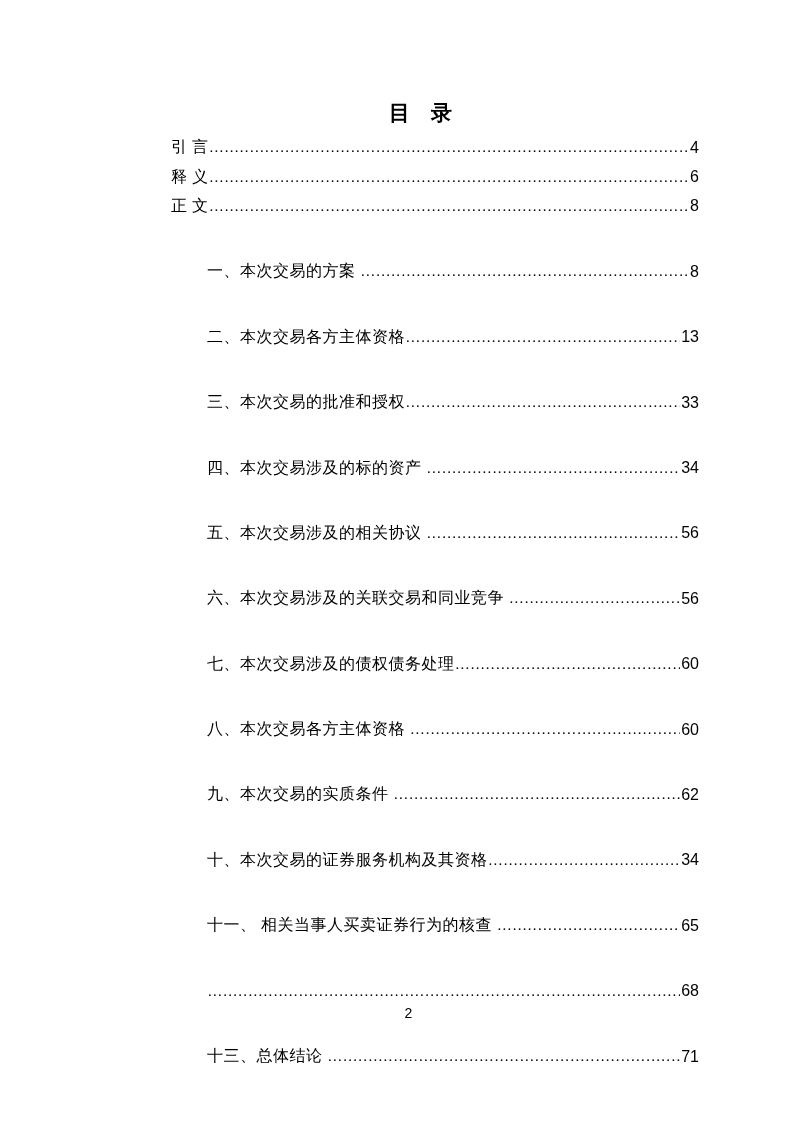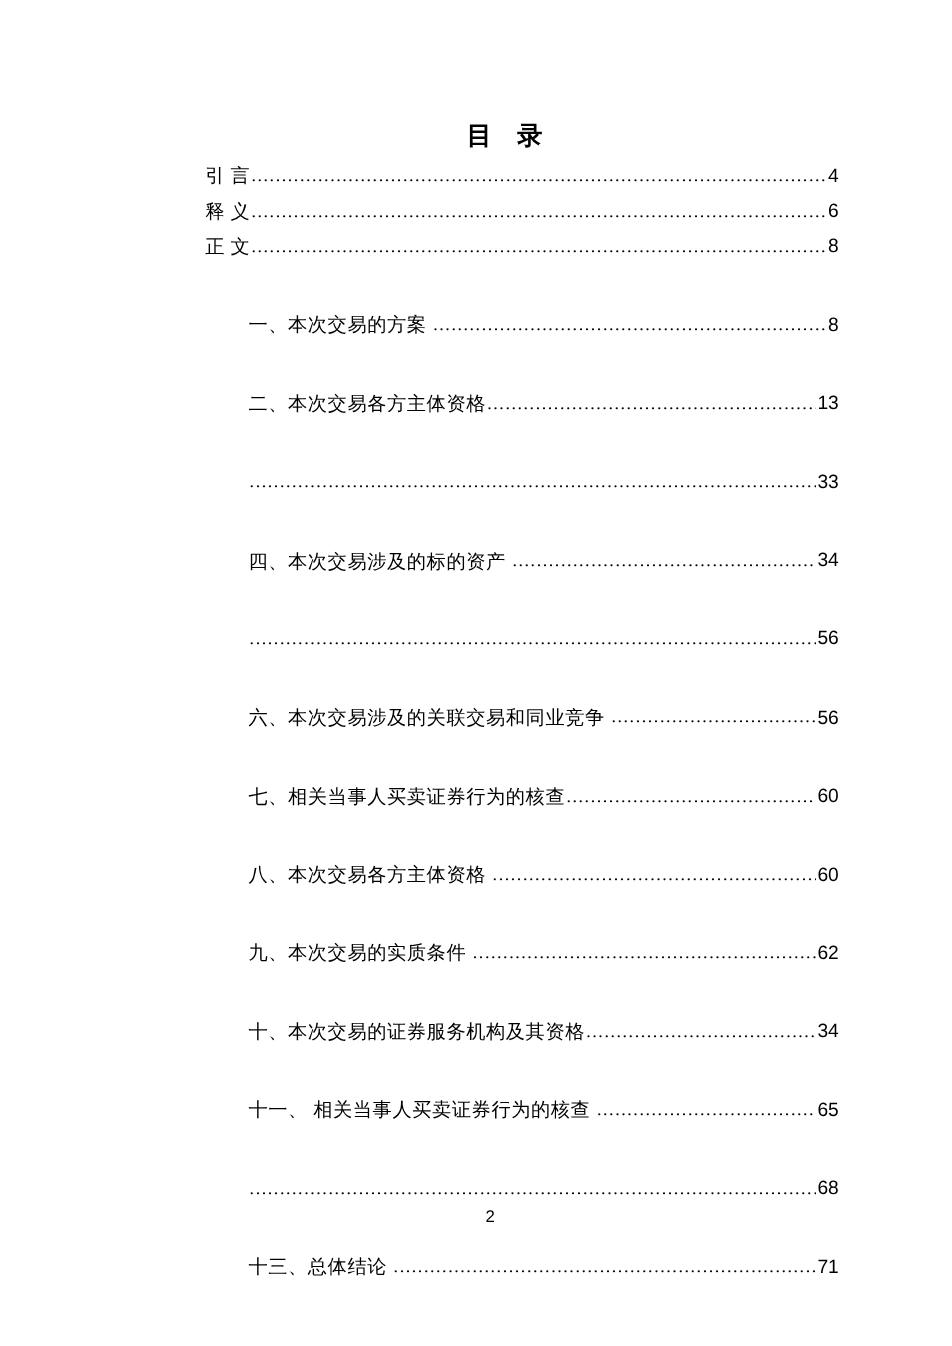--- a/index.html
+++ b/index.html
@@ -96,39 +96,41 @@
     <span class="toc-label">一、本次交易的方案 </span>
     <span class="toc-leader">........................................................................................................................................................................................................</span>
     <span class="toc-page">8</span>
   </div>
       <div class="toc-row level-1">
     <span class="toc-label">二、本次交易各方主体资格</span>
     <span class="toc-leader">........................................................................................................................................................................................................</span>
     <span class="toc-page">13</span>
   </div>
       <div class="toc-row level-1">
+    <span class="toc-label">三、本次交易的批准和授权</span>
     <span class="toc-leader">........................................................................................................................................................................................................</span>
     <span class="toc-page">33</span>
   </div>
       <div class="toc-row level-1">
     <span class="toc-label">四、本次交易涉及的标的资产 </span>
     <span class="toc-leader">........................................................................................................................................................................................................</span>
     <span class="toc-page">34</span>
   </div>
       <div class="toc-row level-1">
+    <span class="toc-label">五、本次交易涉及的相关协议 </span>
     <span class="toc-leader">........................................................................................................................................................................................................</span>
     <span class="toc-page">56</span>
   </div>
       <div class="toc-row level-1">
     <span class="toc-label">六、本次交易涉及的关联交易和同业竞争 </span>
     <span class="toc-leader">........................................................................................................................................................................................................</span>
     <span class="toc-page">56</span>
   </div>
       <div class="toc-row level-1">
-    <span class="toc-label">七、相关当事人买卖证券行为的核查</span>
+    <span class="toc-label">七、本次交易涉及的债权债务处理</span>
     <span class="toc-leader">........................................................................................................................................................................................................</span>
     <span class="toc-page">60</span>
   </div>
       <div class="toc-row level-1">
     <span class="toc-label">八、本次交易各方主体资格 </span>
     <span class="toc-leader">........................................................................................................................................................................................................</span>
     <span class="toc-page">60</span>
   </div>
       <div class="toc-row level-1">
     <span class="toc-label">九、本次交易的实质条件 </span>

